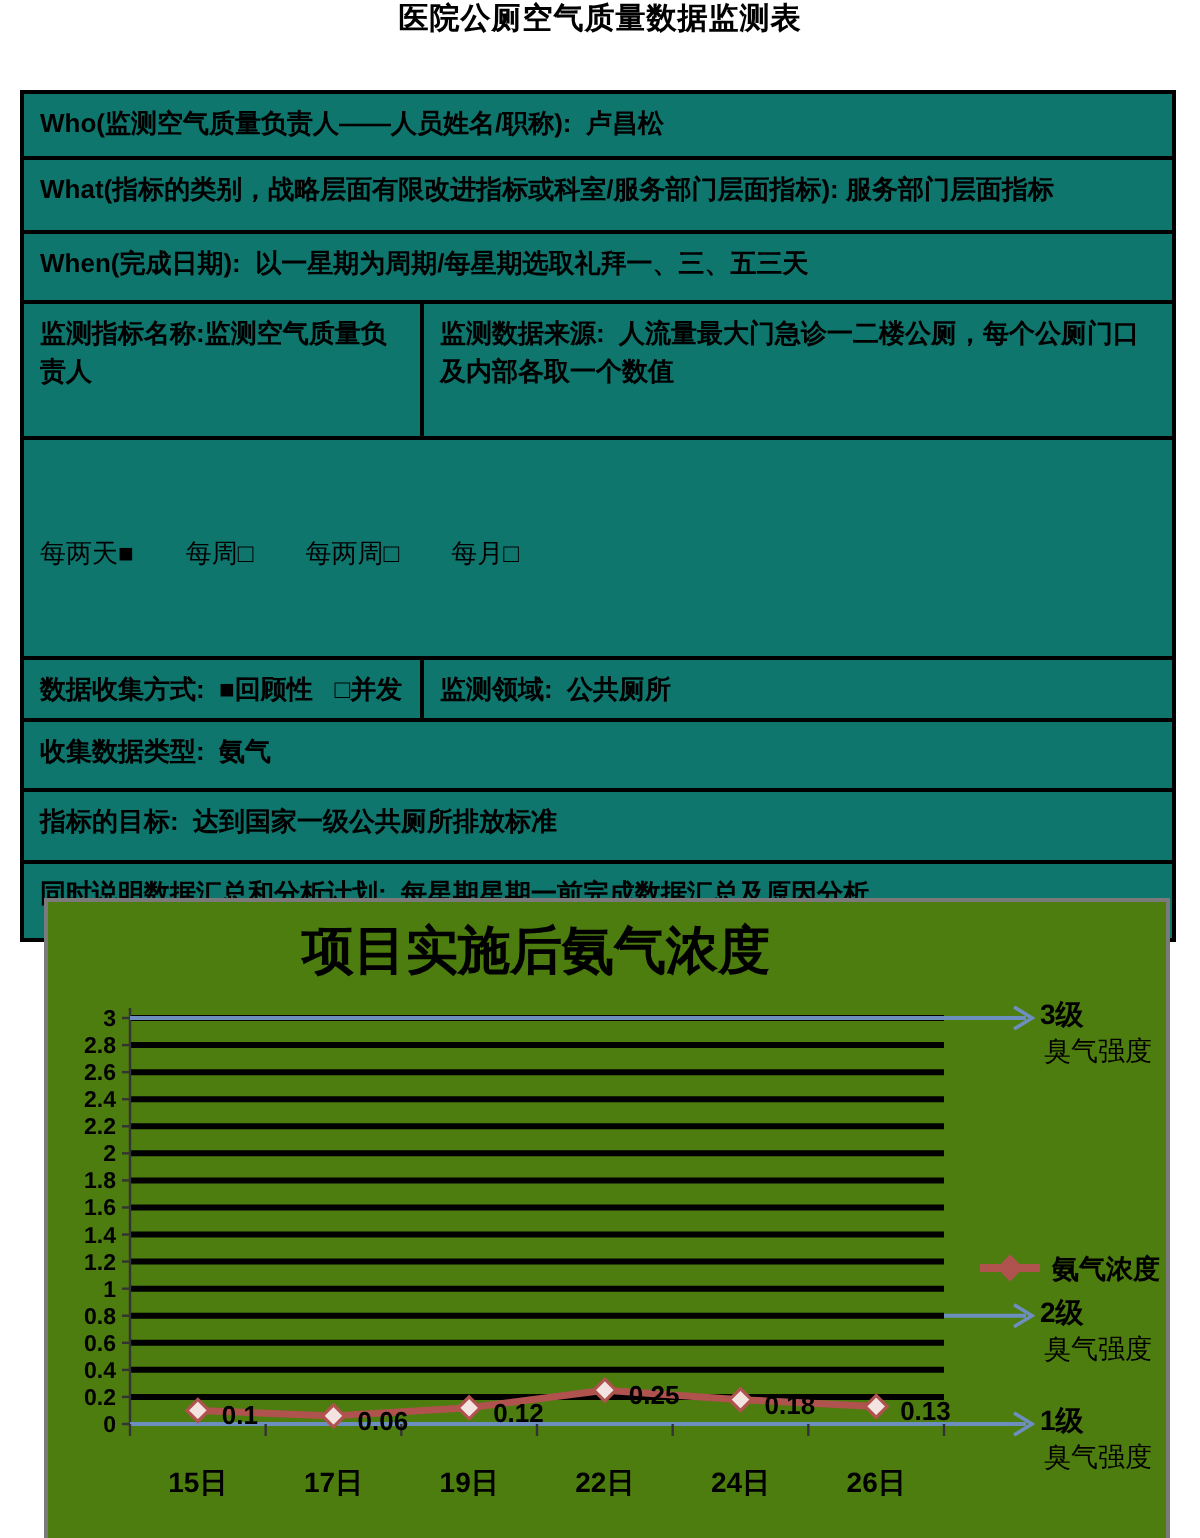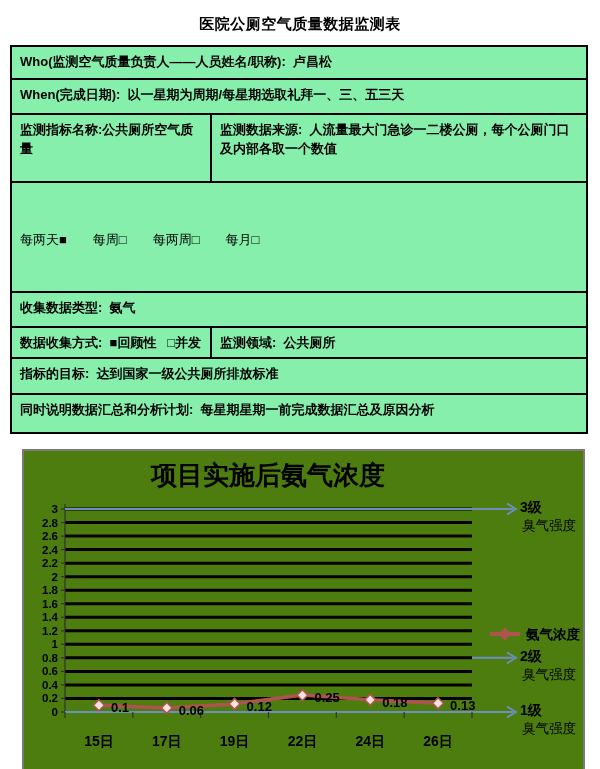--- a/index.html
+++ b/index.html
@@ -8,29 +8,29 @@
     width: 600px; height: 769px;
     font-family: "Liberation Sans", sans-serif;
     color: #000;
     position: relative;
     overflow: hidden;
   }
   .doc-title {
     text-align: center;
     font-size: 15px;
     font-weight: 700;
-    padding-top: 15px;
+    padding-top: 0;
     letter-spacing: 0.5px;
   }
   .table {
     position: absolute;
     left: 10px; top: 45px;
     width: 578px;
     border: 2px solid #000;
-    background: #86efac;
+    background: #0f766e;
   }
   .t-row {
     border-bottom: 2px solid #000;
     display: flex;
     align-items: stretch;
   }
   .t-row:last-child { border-bottom: none; }
   .cell {
     padding: 6px 8px 4px 8px;
     font-size: 13px;
@@ -60,43 +60,46 @@
 <body>
 
 <div class="doc">
 
   <div class="doc-title">医院公厕空气质量数据监测表</div>
 
   <div class="table">
     <div class="t-row" style="min-height:33px">
       <div class="cell full">Who(监测空气质量负责人——人员姓名/职称):  卢昌松</div>
     </div>
+    <div class="t-row" style="min-height:37px">
+      <div class="cell full">What(指标的类别，战略层面有限改进指标或科室/服务部门层面指标): 服务部门层面指标</div>
+    </div>
     <div class="t-row" style="min-height:35px">
       <div class="cell full">When(完成日期):  以一星期为周期/每星期选取礼拜一、三、五三天</div>
     </div>
     <div class="t-row" style="min-height:68px">
-      <div class="cell left">监测指标名称:公共厕所空气质量</div>
+      <div class="cell left">监测指标名称:监测空气质量负责人</div>
       <div class="cell right">监测数据来源:  人流量最大门急诊一二楼公厕，每个公厕门口及内部各取一个数值</div>
     </div>
     <div class="t-row" style="min-height:69px">
       <div class="cell right">
         <div class="opts">
           <span>每两天■</span>
           <span>每周□</span>
           <span>每两周□</span>
           <span>每月□</span>
         </div>
       </div>
     </div>
-    <div class="t-row" style="min-height:35px">
-      <div class="cell full">收集数据类型:  氨气</div>
-    </div>
     <div class="t-row" style="min-height:30px">
       <div class="cell left">数据收集方式:  ■回顾性   □并发</div>
       <div class="cell right">监测领域:  公共厕所</div>
+    </div>
+    <div class="t-row" style="min-height:35px">
+      <div class="cell full">收集数据类型:  氨气</div>
     </div>
     <div class="t-row" style="min-height:36px">
       <div class="cell full">指标的目标:  达到国家一级公共厕所排放标准</div>
     </div>
     <div class="t-row" style="min-height:37px">
       <div class="cell full">同时说明数据汇总和分析计划:  每星期星期一前完成数据汇总及原因分析</div>
     </div>
   </div>
 
   <div class="chart-box">

